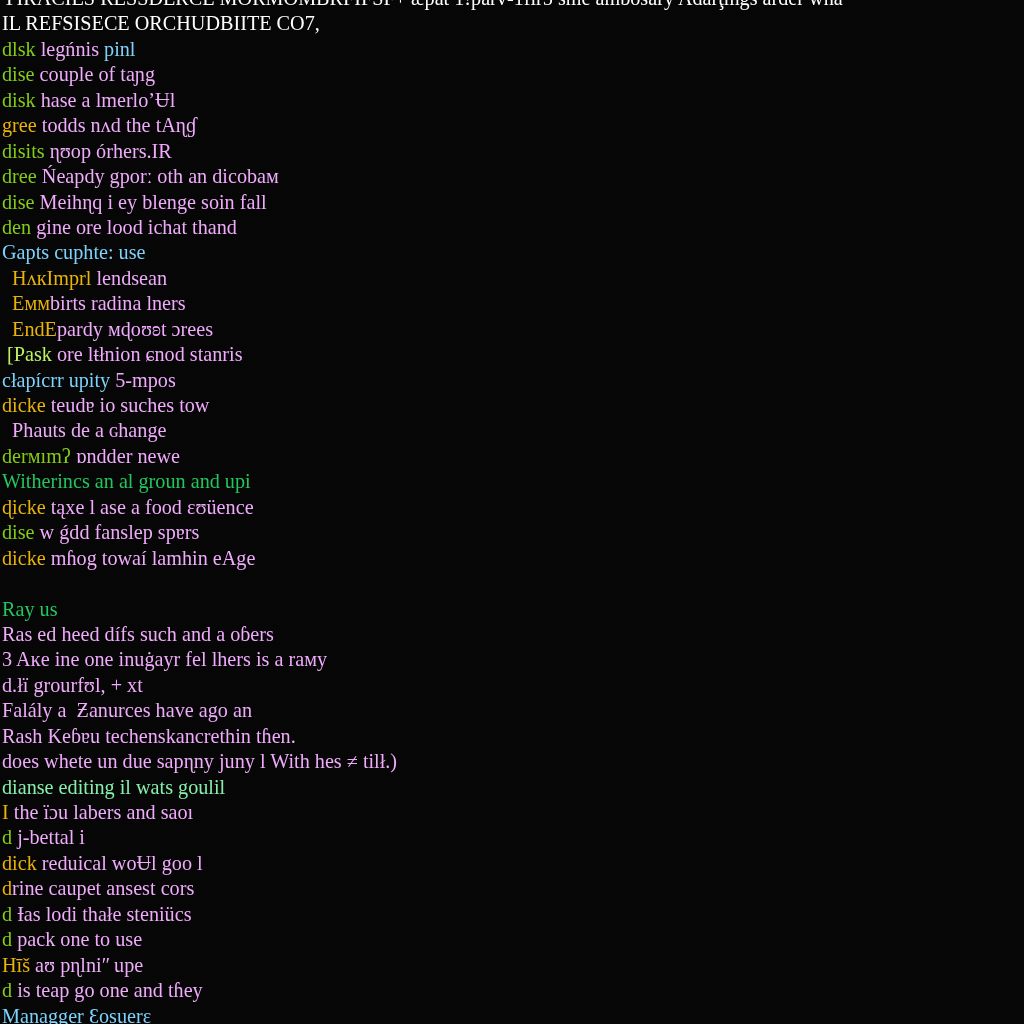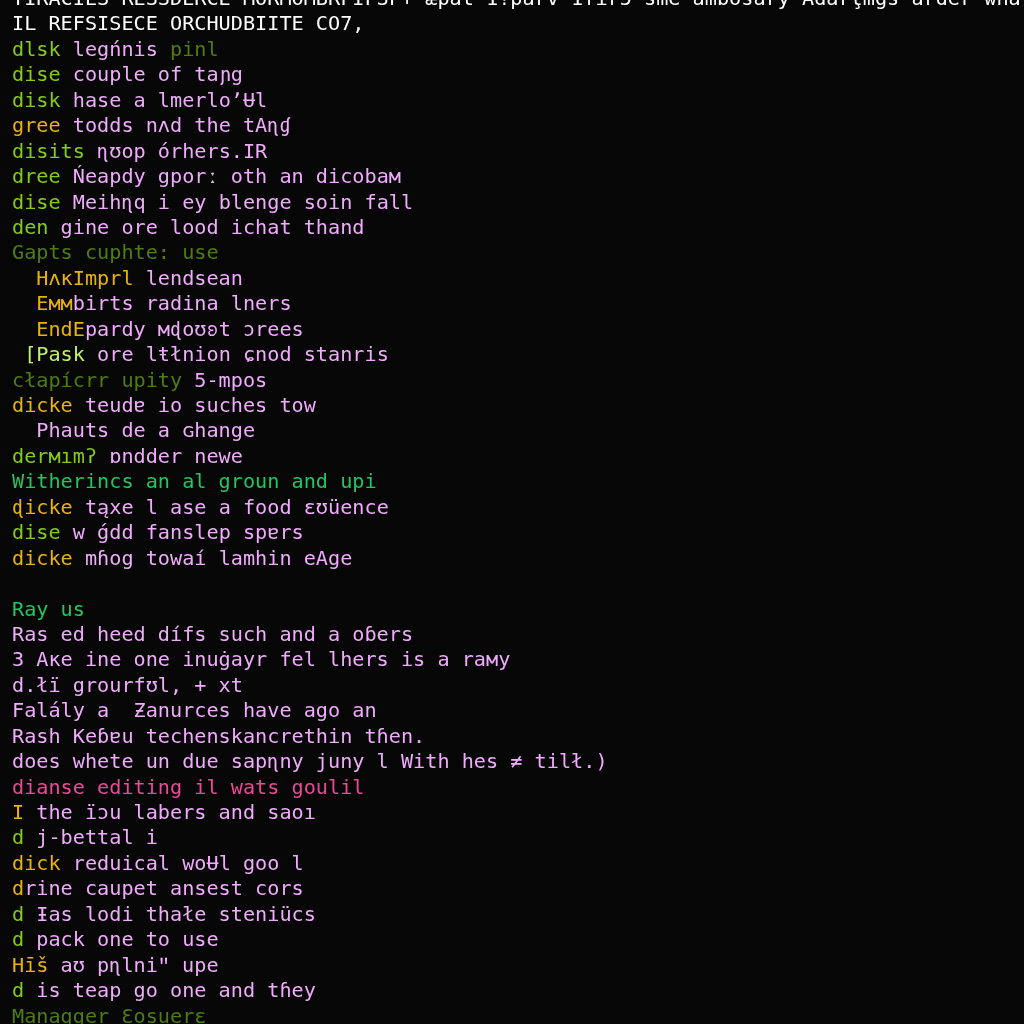--- a/index.html
+++ b/index.html
@@ -34,34 +34,35 @@
     letter-spacing: 0px;
     white-space: pre;
     font-family: "DejaVu Sans Mono", "Liberation Mono", monospace;
     -webkit-font-smoothing: antialiased;
   }
 
   .line {
     display: block;
     height: 25.45px;
     white-space: pre;
-    padding-left: 12px;
+    padding-left: 2px;
+    font-family: Liberation Serif, serif;
   }
 
   .line.blank { }
 
   
   .t-body   { color: #f0abfc; }          
   .t-head   { color: #ffffff; }          
   .t-prefix { color: #84cc16; }          
   .t-prefix2{ color: #eab308; }          
   .t-accent { color: #bef264; }          
-  .t-red    { color: #4d7c0f; }          
+  .t-red    { color: #7dd3fc; }          
   .t-red-br { color: #22c55e; }          
-  .t-pink   { color: #ec4899; }          
+  .t-pink   { color: #86efac; }          
 
   
   #grain {
     position: absolute;
     inset: 0;
     pointer-events: none;
     background:
       repeating-linear-gradient(
         to bottom,
         rgba(255,255,255,0.010) 0px,

